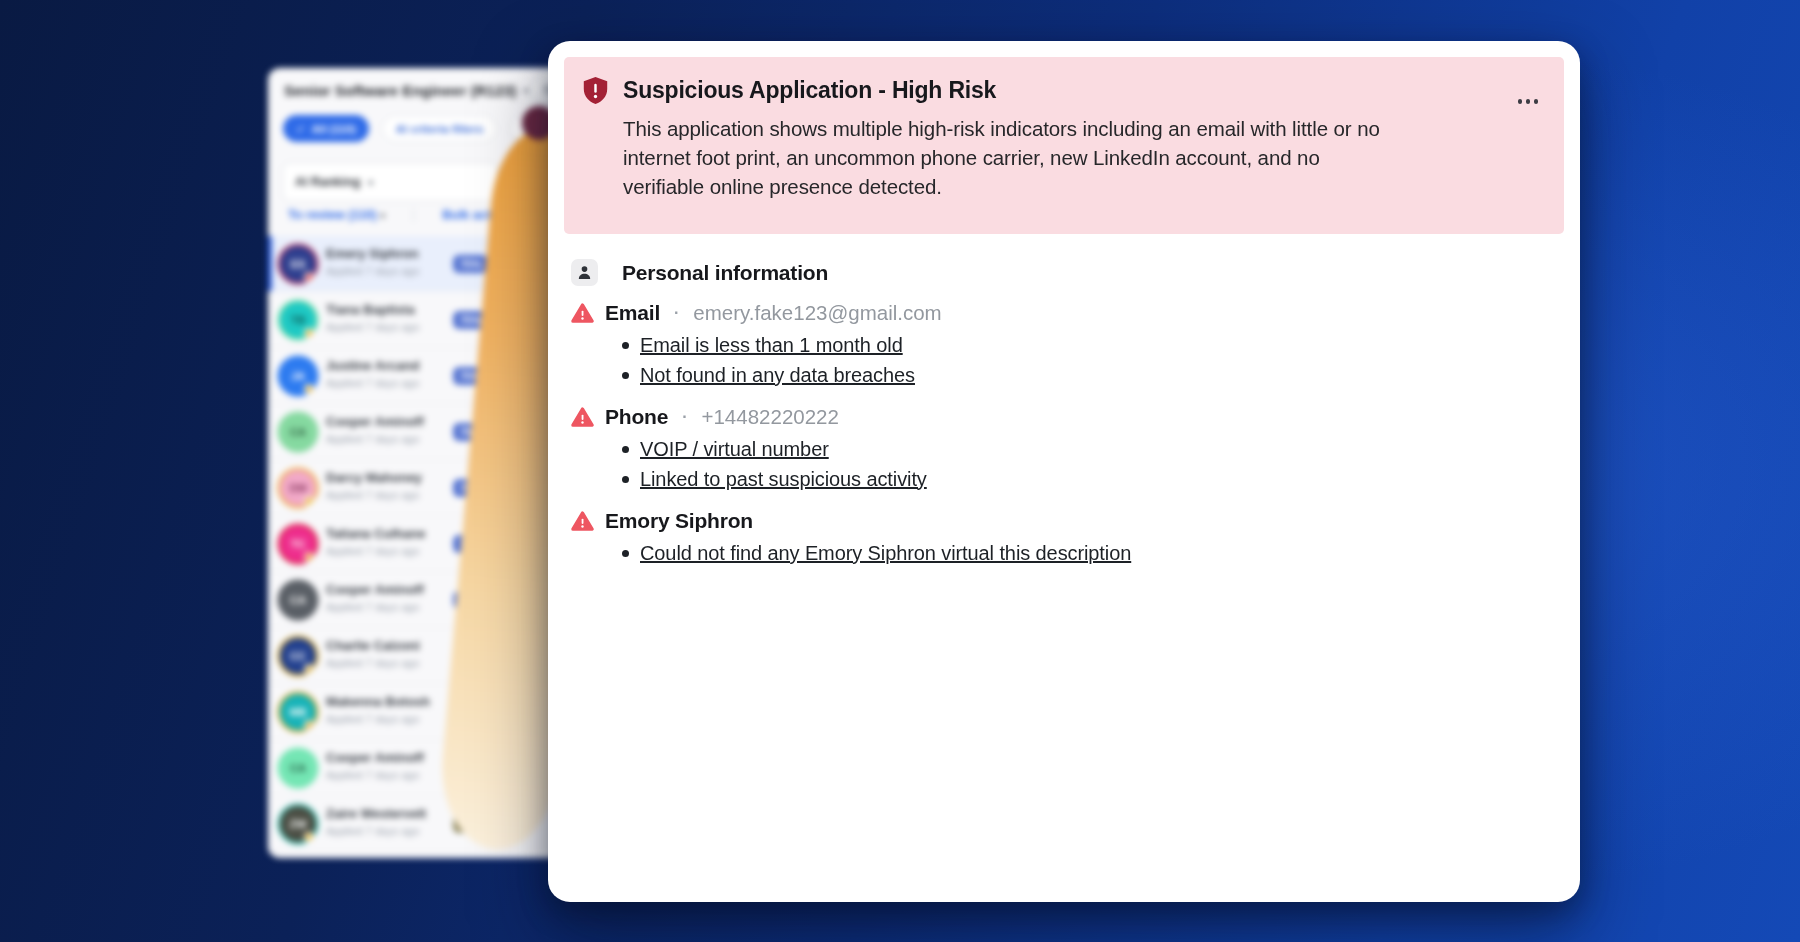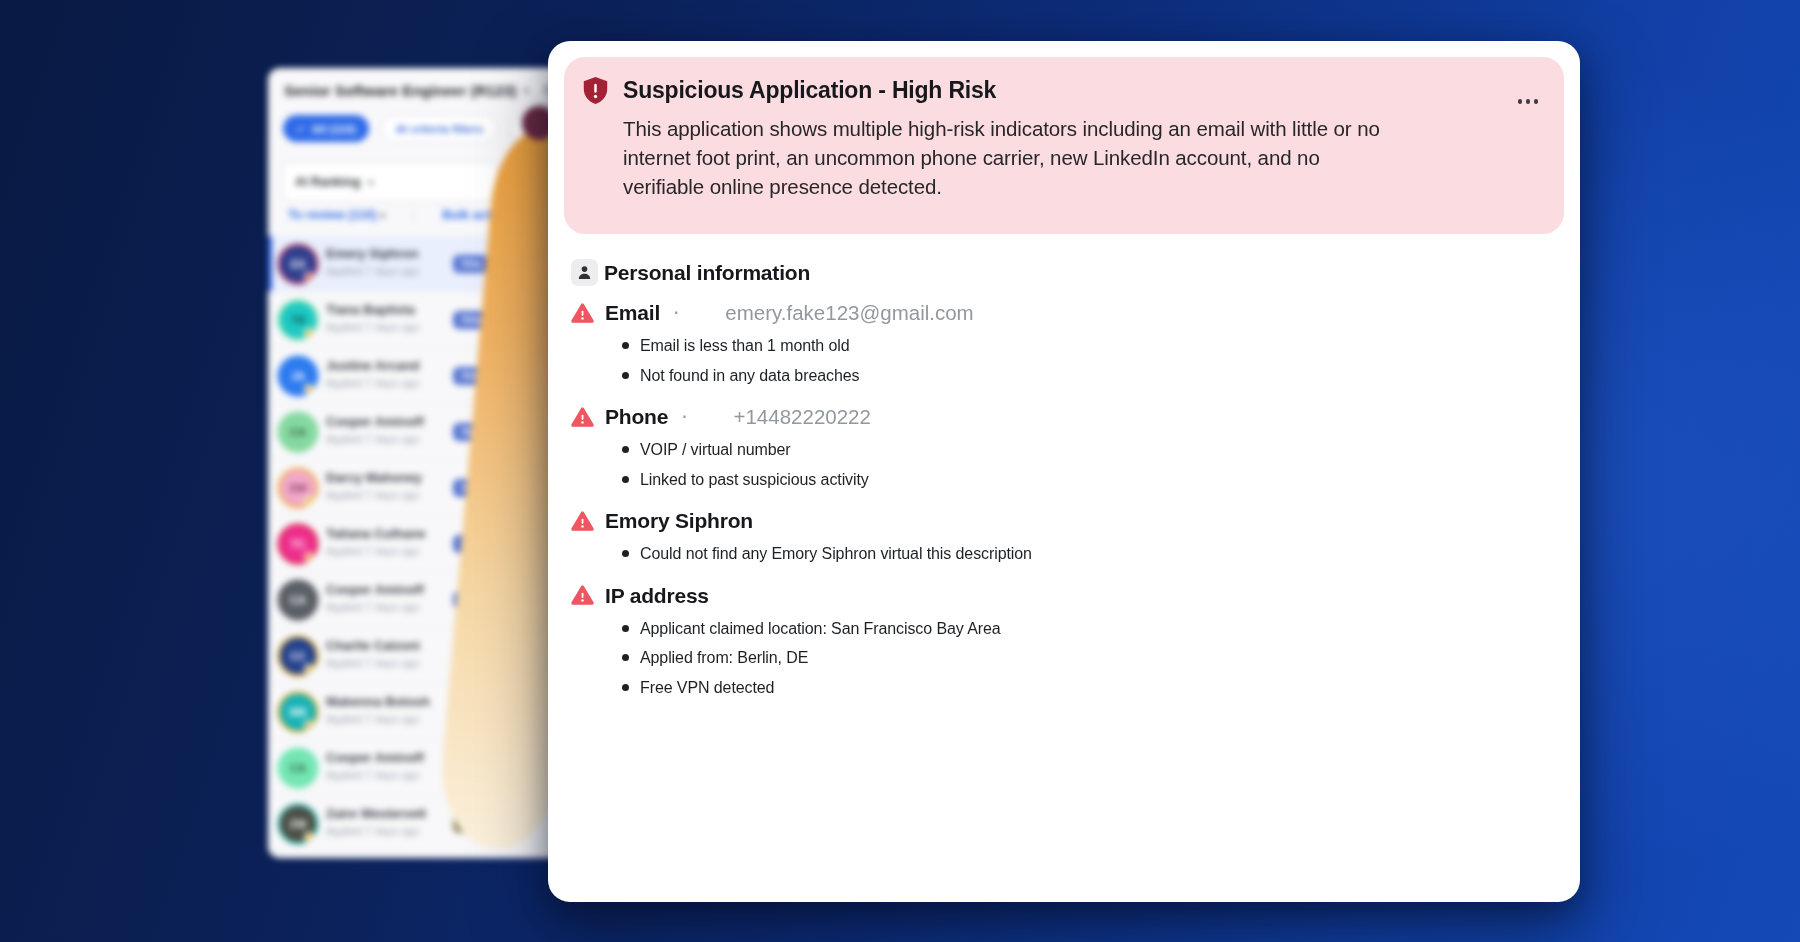--- a/index.html
+++ b/index.html
@@ -32,38 +32,38 @@
   .avatar{position:absolute;left:12px;top:10px;width:36px;height:36px;border-radius:50%;display:flex;align-items:center;justify-content:center;font-size:11px;font-weight:700;}
   .statusdot{position:absolute;left:36px;top:36px;width:10px;height:10px;border-radius:50%;border:2px solid #f8f8fa;}
   .c-name{position:absolute;left:58px;top:10px;font-size:13px;font-weight:600;color:#383d45;}
   .c-sub{position:absolute;left:58px;top:29px;font-size:11px;color:#9aa1ac;}
   .score{position:absolute;left:185px;top:19px;width:35px;height:18px;border-radius:6px;color:#fff;font-size:10.5px;font-weight:700;display:flex;align-items:center;justify-content:center;}
   .bluedot{position:absolute;left:226px;top:24px;width:9px;height:9px;border-radius:50%;background:#5b8bf5;}
   .swoosh{position:absolute;left:498px;top:128px;width:118px;height:724px;transform:rotate(5deg);transform-origin:50% 0;border-radius:70px 60px 80px 80px/110px 90px 120px 120px;background:linear-gradient(180deg,#eda03b 0%,#f1b363 30%,#f6d7a4 65%,#fbf0dc 100%);}
   .maroon-circle{position:absolute;left:522px;top:106px;width:34px;height:34px;border-radius:50%;background:#6d2a44;}
   
   .modal{position:absolute;left:548px;top:41px;width:1032px;height:861px;background:#ffffff;border-radius:22px;box-shadow:0 30px 70px rgba(3,10,30,.5),0 10px 28px rgba(3,10,30,.35);padding:16px;overflow:hidden;}
-  .alert{background:#fadce1;border-radius:21px;height:177px;padding:19px 20px 0 18px;position:relative;}
+  .alert{background:#fadce1;border-radius:5px;height:177px;padding:19px 20px 0 18px;position:relative;}
   .alert-head{display:flex;align-items:center;gap:14px;}
   .shield{width:27px;height:29px;flex:0 0 auto;}
   .alert-title{font-size:23px;font-weight:700;color:#17181c;letter-spacing:-.2px;}
   .more{position:absolute;right:26px;top:42px;display:flex;gap:3.5px;cursor:pointer;}
   .more i{width:4.5px;height:4.5px;border-radius:50%;background:#3c3c43;}
   .alert-desc{margin:9px 0 0 41px;max-width:768px;font-size:20.5px;line-height:29px;color:#27272a;letter-spacing:-.1px;}
   .body{padding-left:7px;}
-  .p-head{margin-top:25px;display:flex;align-items:center;gap:6px;}
+  .p-head{margin-top:25px;display:flex;align-items:center;gap:24px;}
   .p-icon{width:27px;height:27px;border-radius:7px;background:#ededef;display:flex;align-items:center;justify-content:center;}
   .h-title{font-size:21px;font-weight:700;color:#17181c;letter-spacing:-.2px;}
   .section{margin-top:15px;}
   .s-head{display:flex;align-items:center;gap:11px;}
   .warn{width:23px;height:21px;flex:0 0 auto;}
-  .s-value{font-size:20.5px;color:#93989f;margin-left:32px;}
+  .s-value{font-size:20.5px;color:#93989f;}
   .sep{color:#9aa0a8;font-weight:700;margin:0 3px;}
   .section ul{list-style:none;margin-top:6px;}
-  .section li{position:relative;padding-left:69px;font-size:16px;line-height:29.5px;color:#1d2126;letter-spacing:-.1px;}
+  .section li{position:relative;padding-left:69px;font-size:20px;line-height:29.5px;color:#1d2126;letter-spacing:-.1px;text-decoration:underline;}
   .section li::before{content:"";position:absolute;left:51px;top:11px;width:7px;height:7px;border-radius:50%;background:#1d2126;}
 </style>
 </head>
 <body>
 
 <div class="bg-glow"></div>
 
 <div class="scene">
   <div class="panel">
     <div class="panel-title-row">
@@ -262,32 +262,15 @@
                 <rect x="11.1" y="8" width="1.9" height="5.6" rx=".95" fill="#fff"></rect>
                 <circle cx="12" cy="16.2" r="1.25" fill="#fff"></circle>
               </svg>
             </span>
             <span class="h-title">Emory Siphron</span>
           </div>
           <ul>
             <li>Could not find any Emory Siphron virtual this description</li>
           </ul>
         </div>
-        <div class="section">
-          <div class="s-head">
-            <span style="display: flex;">
-              <svg class="warn" viewBox="0 0 24 22">
-                <path d="M12 2.2 L22 19 H2 Z" fill="#ee5661" stroke="#ee5661" stroke-width="3.5" stroke-linejoin="round"></path>
-                <rect x="11.1" y="8" width="1.9" height="5.6" rx=".95" fill="#fff"></rect>
-                <circle cx="12" cy="16.2" r="1.25" fill="#fff"></circle>
-              </svg>
-            </span>
-            <span class="h-title">IP address</span>
-          </div>
-          <ul>
-            <li>Applicant claimed location: San Francisco Bay Area</li>
-            <li>Applied from: Berlin, DE</li>
-            <li>Free VPN detected</li>
-          </ul>
-        </div>
       </div>
   </div>
 </div>
 
 </body></html>

